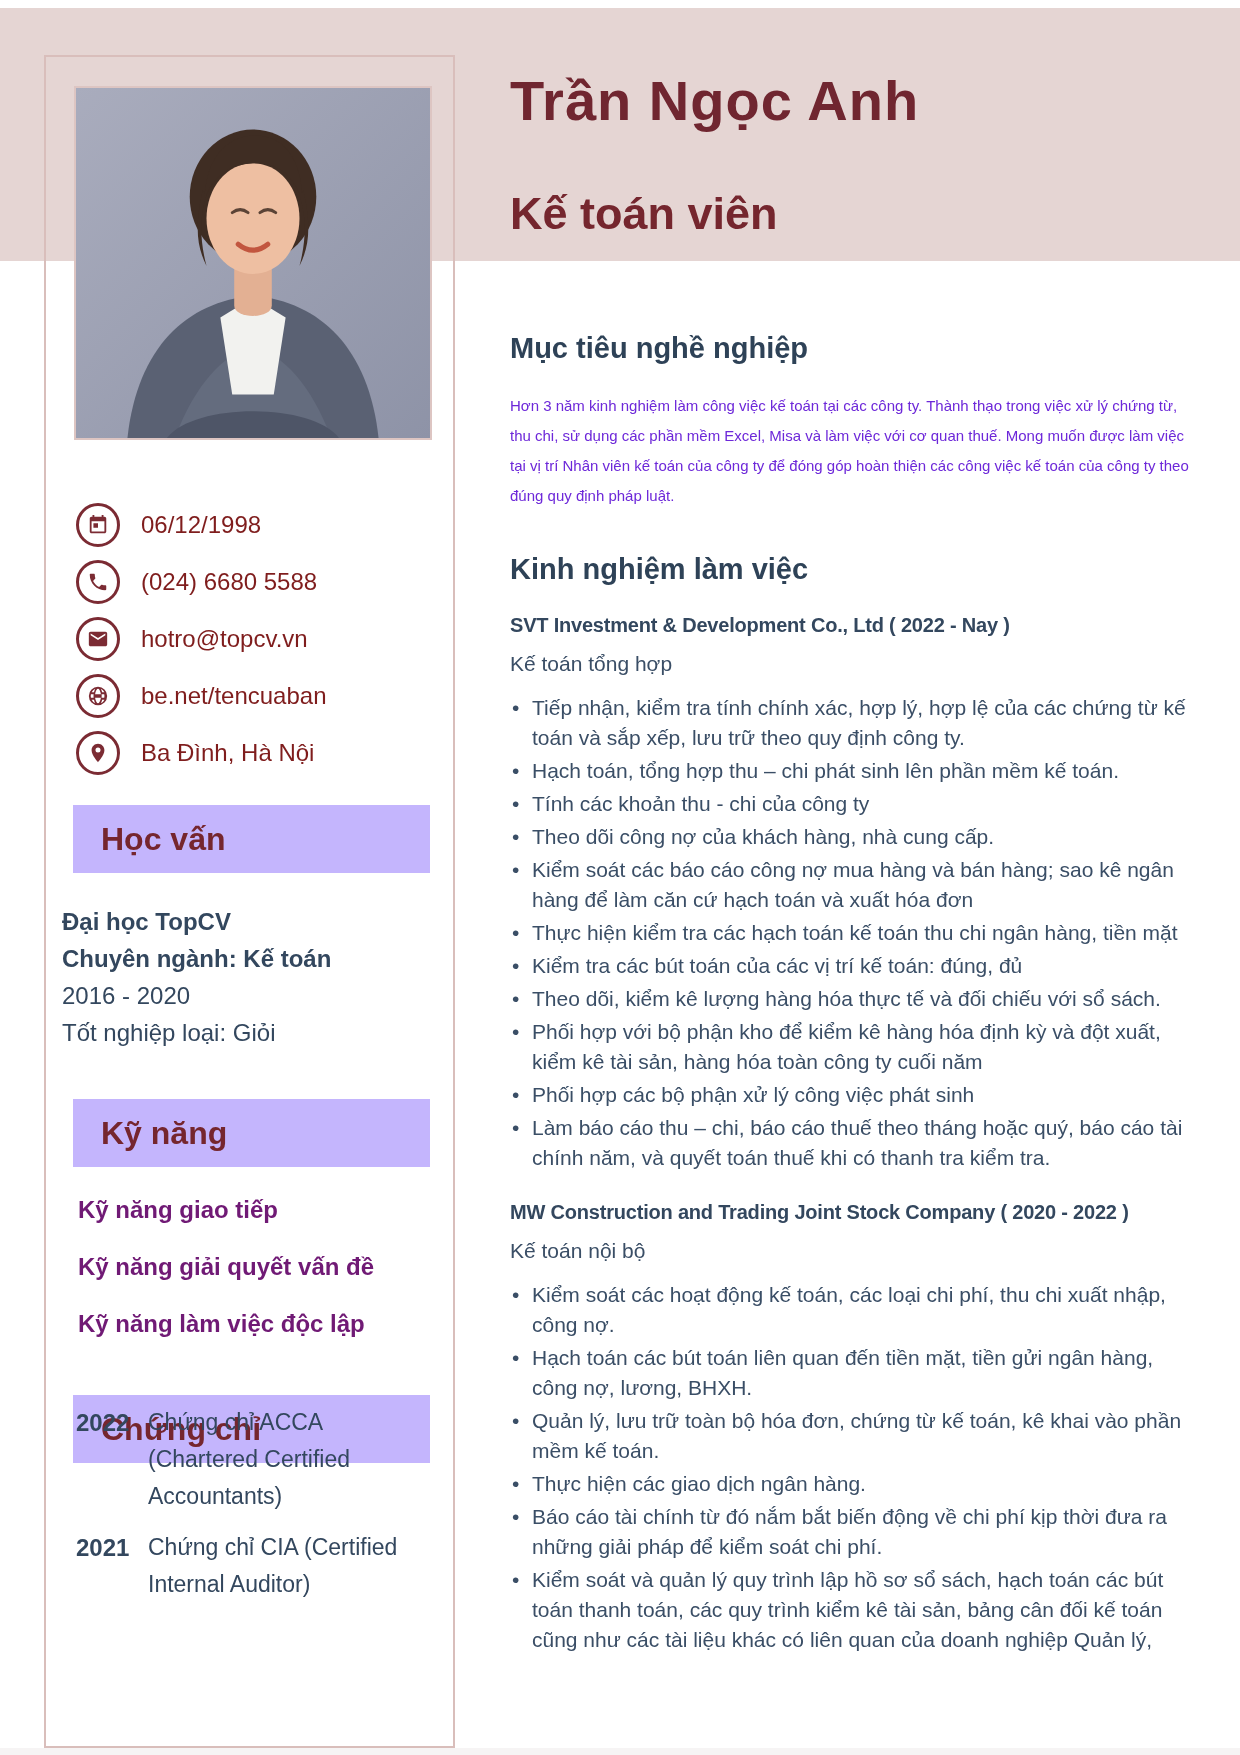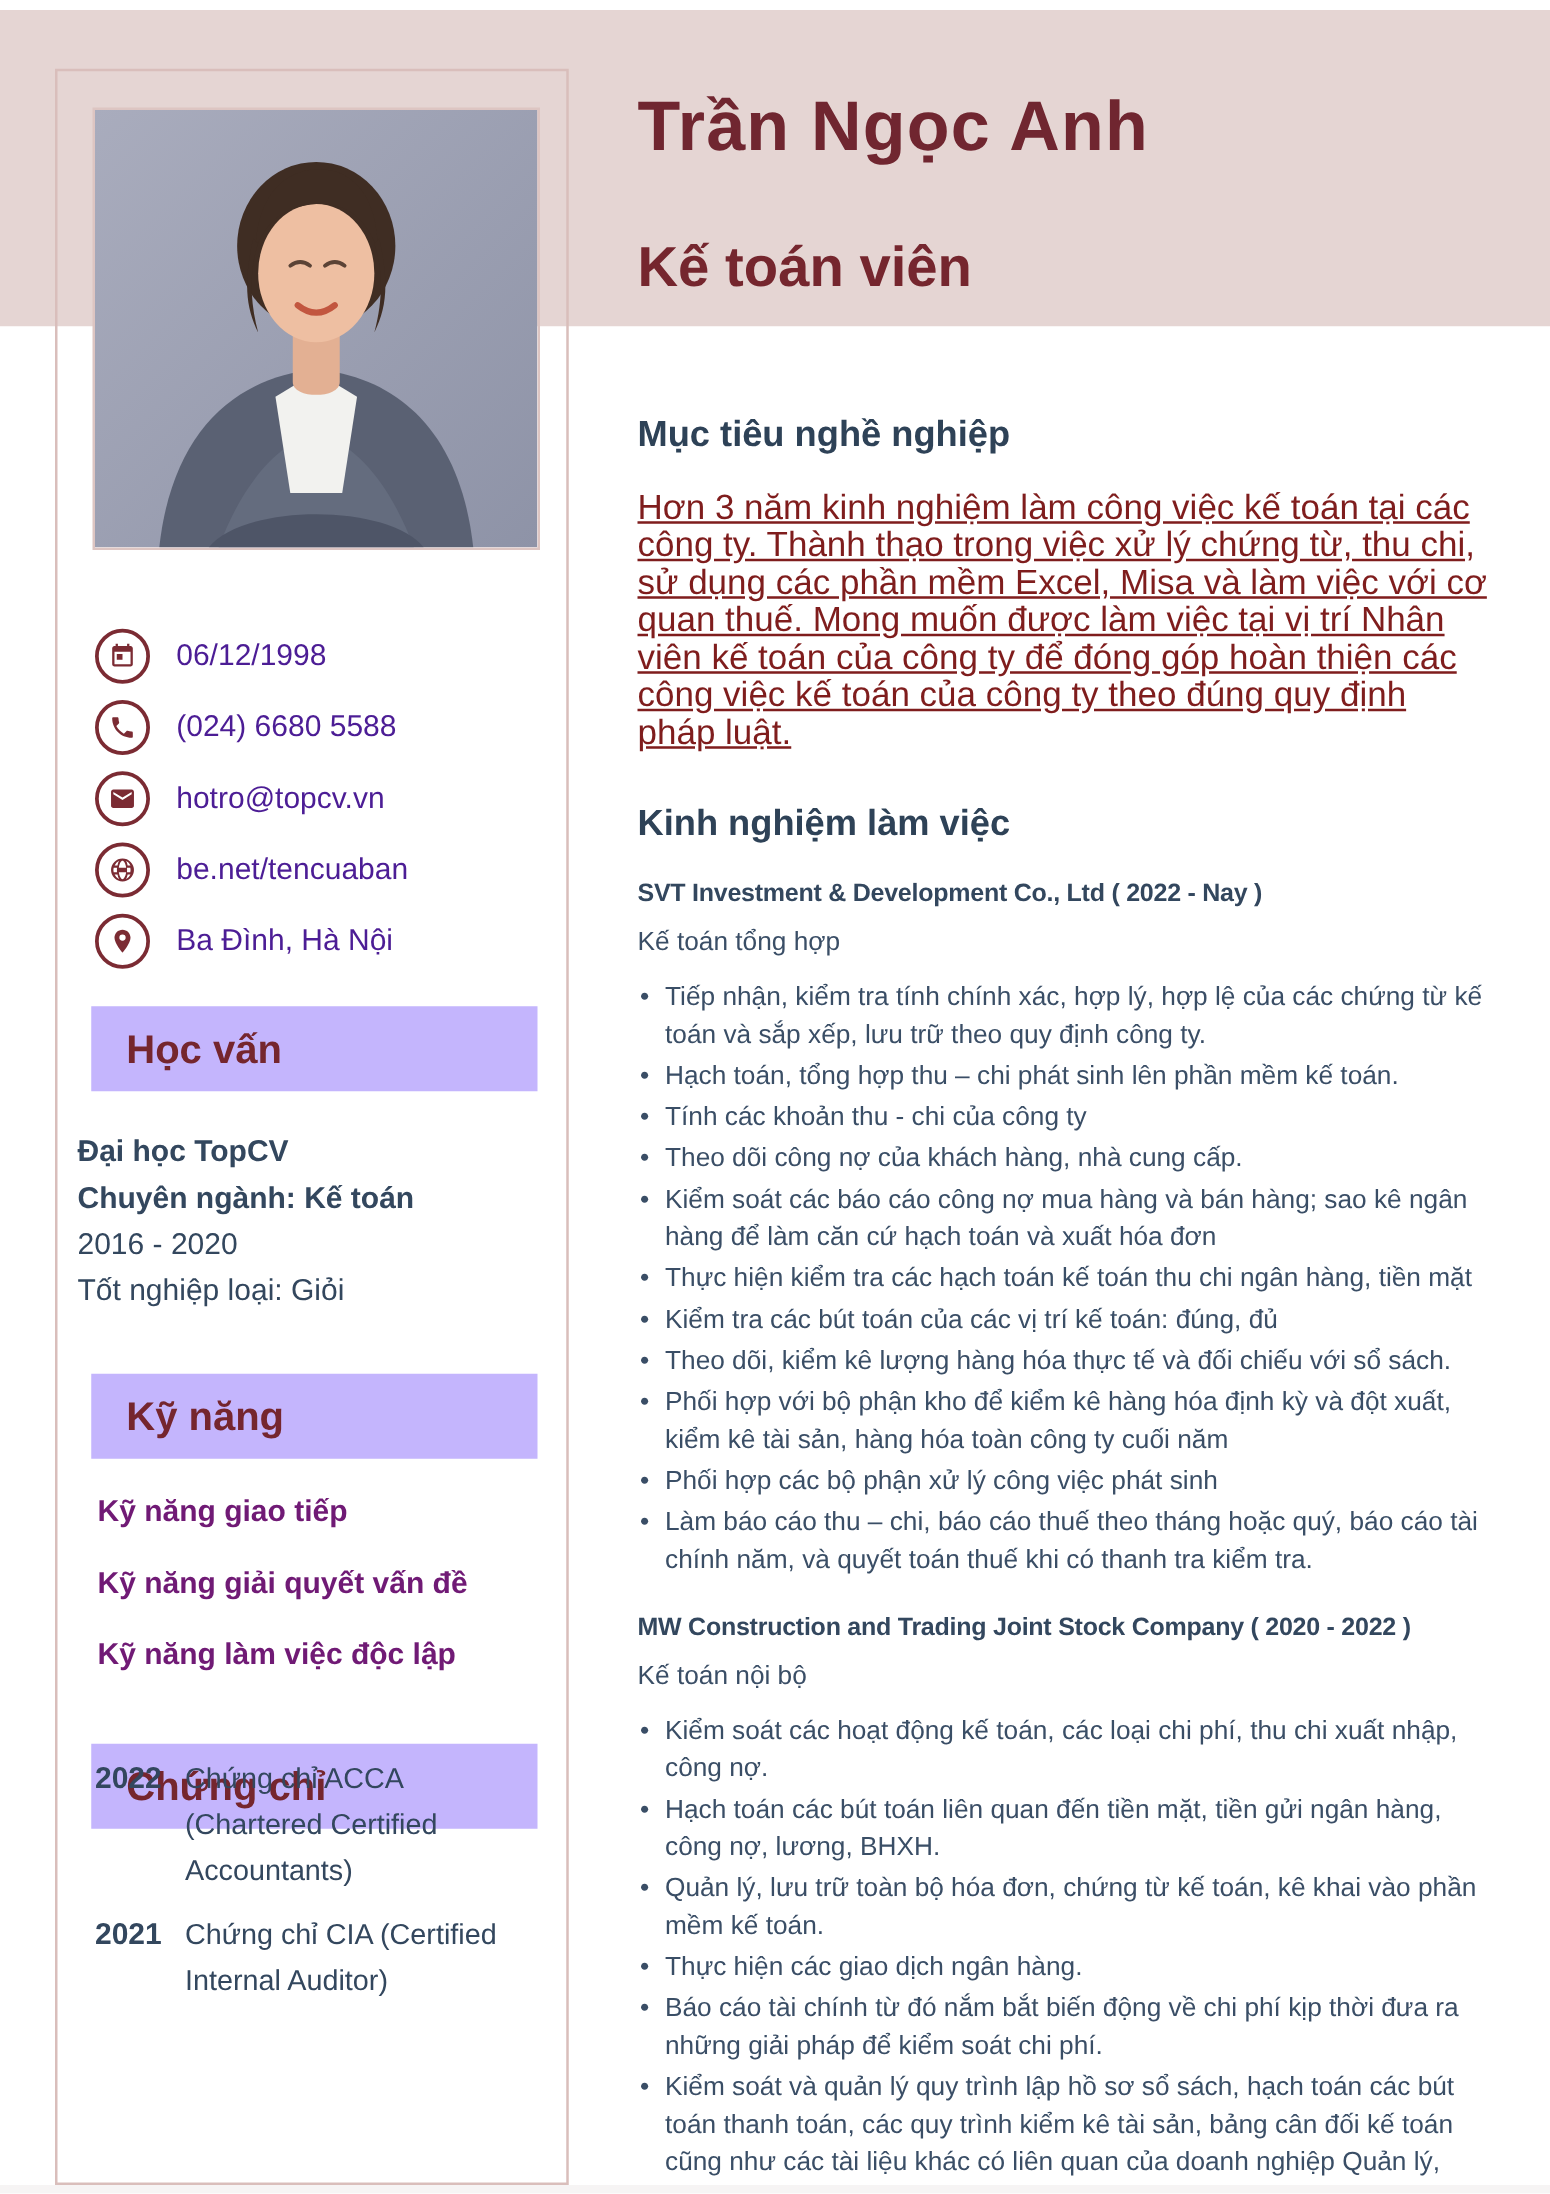--- a/index.html
+++ b/index.html
@@ -24,21 +24,21 @@
   }
   .photo svg { display:block; width:100%; height:100%; }
 
   .contact { position:absolute; left:76px; top:496px; width:352px; }
   .contact-row { display:flex; align-items:center; height:57px; }
   .icon-circle {
     flex:0 0 auto; width:44px; height:44px; border:3px solid #7b2b33; border-radius:50%;
     display:flex; align-items:center; justify-content:center; color:#7b2b33;
   }
   .icon-circle svg { width:22px; height:22px; fill:currentColor; }
-  .contact-text { margin-left:21px; font-size:24px; color:#4c1d95; }
+  .contact-text { margin-left:21px; font-size:24px; color:#7f1d1d; }
 
   .side-bar-heading {
     position:absolute; left:73px; width:357px; height:68px;
     background:#c4b5fd; color:#75262e; font-size:32px; font-weight:bold;
     line-height:68px; padding-left:28px;
   }
   .bar-eduation { top:805px; } .bar-skills { top:1099px; }
   .bar-certs { top:1395px; } .bar-awards { top:1688px; }
 
   .edu-block { position:absolute; left:62px; top:903px; width:352px;
@@ -53,21 +53,21 @@
   .cert-row { display:flex; margin-bottom:14px; }
   .cert-year { flex:0 0 64px; font-size:24px; font-weight:bold; color:#33475e; line-height:37px; }
   .cert-name { flex:1; font-size:23px; color:#33475e; line-height:37px; padding-left:8px; }
 
   
   .main-col { position:absolute; left:510px; top:70px; width:684px; }
   .name { font-size:56px; font-weight:bold; color:#702630; letter-spacing:1px; line-height:62px; }
   .job-title { margin-top:56px; font-size:45px; font-weight:bold; color:#75262e; }
   .h-main { font-size:29px; font-weight:bold; color:#2e4257; }
   .h-objective { margin-top:92px; }
-  .objective-text { margin-top:26px; font-size:28px; line-height:30px; color:#7f1d1d;text-decoration:underline; }
+  .objective-text { margin-top:26px; font-size:15px; line-height:30px; color:#6d28d9; }
   .h-experience { margin-top:42px; }
   .company { margin-top:28px; font-size:20px; font-weight:bold; color:#33475e;
     white-space:nowrap; letter-spacing:-0.2px; }
   .role { margin-top:15px; font-size:21px; color:#3a4e66; }
   ul.duties { margin-top:17px; list-style:none; }
   ul.duties li { position:relative; padding-left:22px; font-size:21px; line-height:30px;
     color:#3a4e66; margin-bottom:3px; }
   ul.duties li::before { content:"•"; position:absolute; left:2px; top:0; color:#3a4e66; }
 </style>
 </head>

